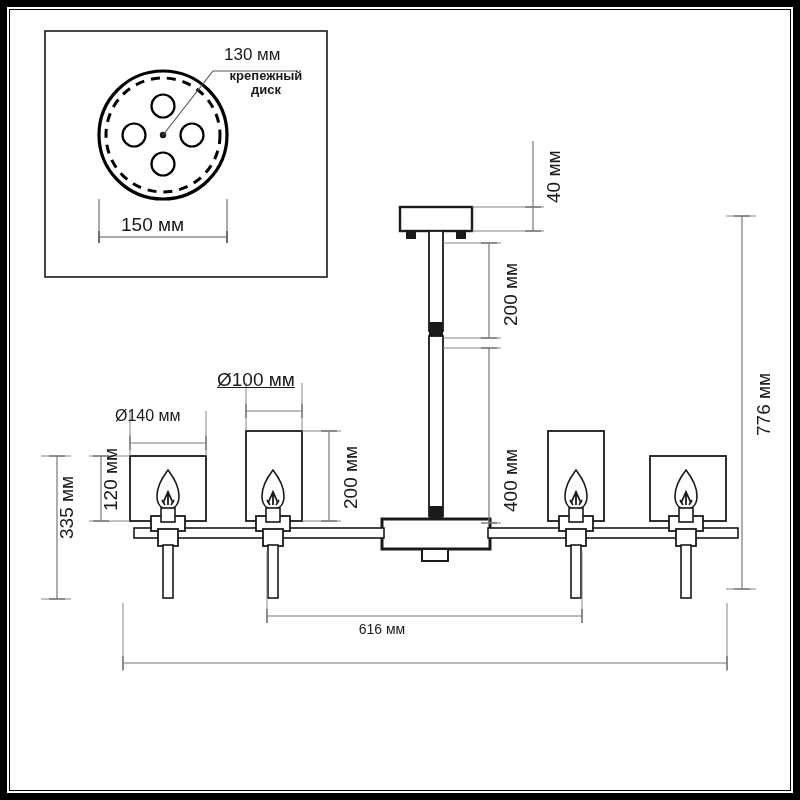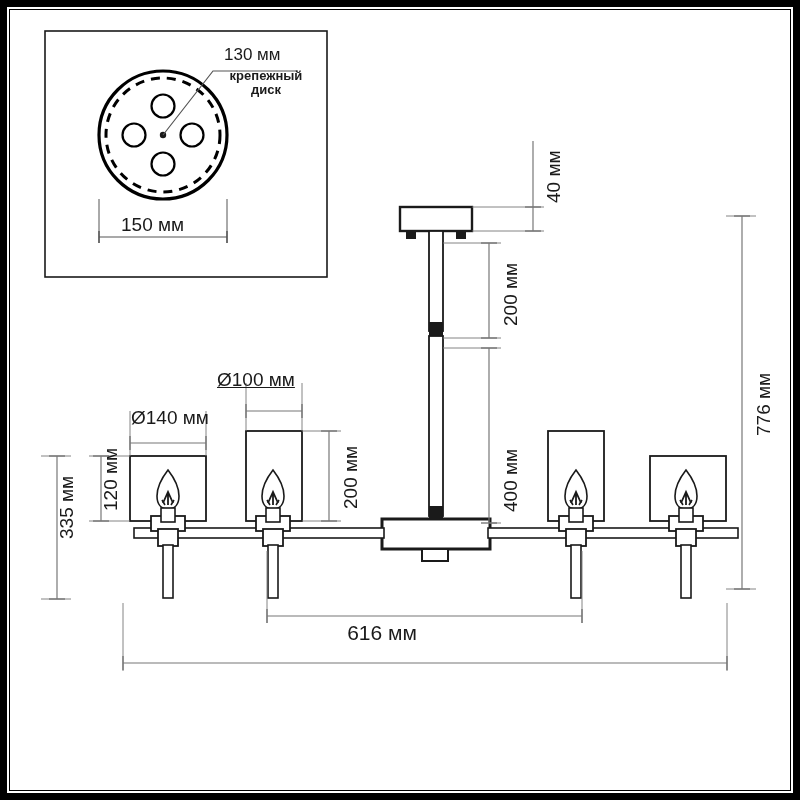--- a/index.html
+++ b/index.html
@@ -285,27 +285,27 @@
     <div class="dim-text" style="left:110px; top:203px; font-size:19px;">150 мм</div>
 
     <div class="dim-text vert" style="left:532px; top:192px; font-size:19px; transform:rotate(-90deg);">40 мм</div>
 
     <div class="dim-text vert" style="left:489px; top:315px; font-size:19px; transform:rotate(-90deg);">200 мм</div>
 
     <div class="dim-text vert" style="left:489px; top:501px; font-size:19px; transform:rotate(-90deg);">400 мм</div>
 
     <div class="dim-text vert" style="left:742px; top:425px; font-size:19px; transform:rotate(-90deg);">776 мм</div>
 
-    <div class="dim-text" style="left:104px; top:396px; font-size:19px;margin-left:16px;">Ø140 мм</div>
+    <div class="dim-text" style="left:104px; top:396px; font-size:16px;">Ø140 мм</div>
 
     <div class="dim-text" style="left:206px; top:358px; font-size:19px;text-decoration:underline;">Ø100 мм</div>
 
     <div class="dim-text vert" style="left:329px; top:498px; font-size:19px; transform:rotate(-90deg);">200 мм</div>
 
     <div class="dim-text vert" style="left:89px; top:500px; font-size:19px; transform:rotate(-90deg);">120 мм</div>
 
     <div class="dim-text vert" style="left:45px; top:528px; font-size:19px; transform:rotate(-90deg);">335 мм</div>
 
-    <div class="dim-text" style="left:371px; top:610px; font-size:21px; transform:translateX(-50%);">616 мм</div>
+    <div class="dim-text" style="left:371px; top:610px; font-size:14px; transform:translateX(-50%);">616 мм</div>
 
 
   </div>
 </div>
 
 </body></html>

